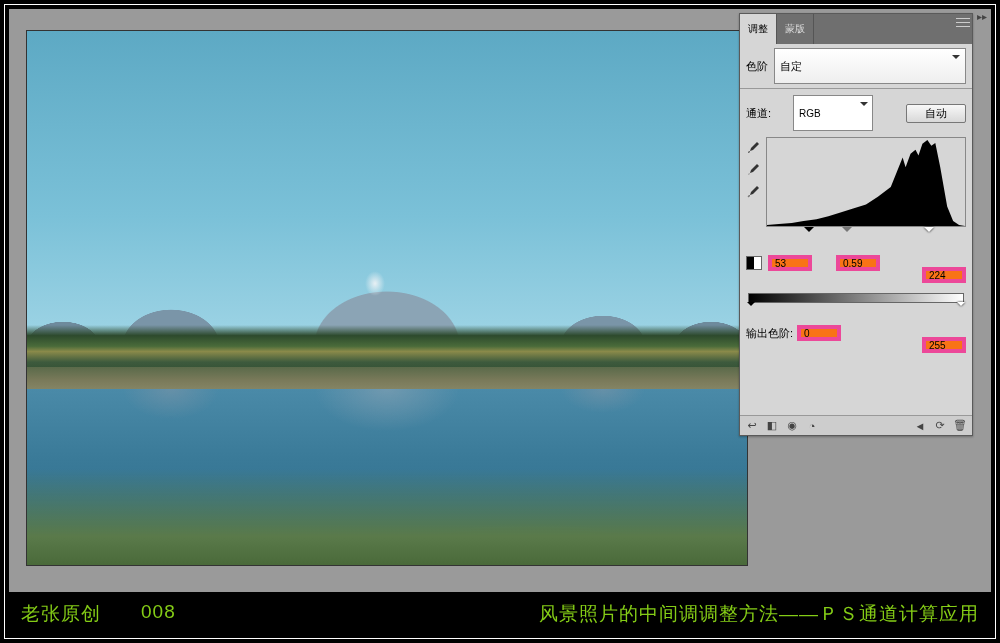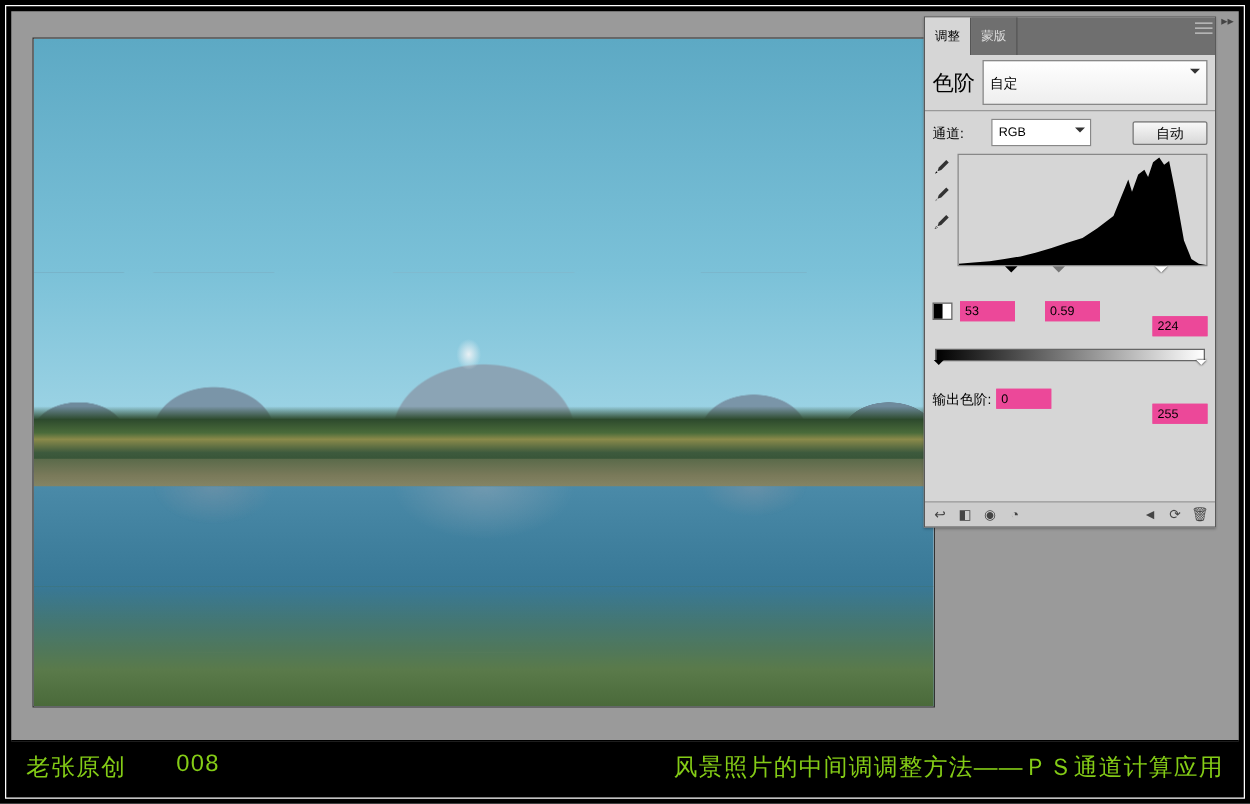--- a/index.html
+++ b/index.html
@@ -134,21 +134,21 @@
     }
     .tab-menu span { height: 1px; background: #ccc; }
     
     .preset-row {
       display: flex;
       align-items: center;
       padding: 4px 6px;
       gap: 6px;
       border-bottom: 1px solid #999;
     }
-    .preset-row label { font-size: 17px; color: #000; }
+    .preset-row label { font-size: 11px; color: #000; }
     .dropdown {
       flex: 1;
       background: linear-gradient(#fff,#eee);
       border: 1px solid #888;
       height: 36px;
       display: flex;
       align-items: center;
       padding: 0 5px;
       font-size: 11px;
       position: relative;
@@ -165,21 +165,21 @@
     .channel-row {
       display: flex;
       align-items: center;
       padding: 6px 6px 4px;
       gap: 22px;
     }
     .channel-dropdown {
       width: 80px;
       background: #fff;
       border: 1px solid #888;
-      height: 22px;
+      height: 36px;
       display: flex;
       align-items: center;
       padding: 0 5px;
       font-size: 10px;
       position: relative;
       cursor: pointer;
     }
     .channel-dropdown::after {
       content: '';
       position: absolute;
@@ -253,22 +253,22 @@
     }
     .histo-icon {
       width: 16px; height: 14px;
       background: linear-gradient(#000,#000) left/50% 100% no-repeat,
                   linear-gradient(#fff,#fff) right/50% 100% no-repeat;
       border: 1px solid #666;
     }
     .value-input {
       width: 44px;
       height: 16px;
-      background: #ec4899;
-      border: 1px solid #ec4899;
+      background: #f97316;
+      border: 4px solid #ec4899;
       font-size: 10px;
       padding: 0 3px;
       display: flex;
       align-items: center;
     }
     .value-input.mid { margin: 0 auto; }
     .value-input.right { margin-left: auto; margin-top: 24px; }
     
     .gradient-bar {
       margin: 8px 8px 2px 8px;

